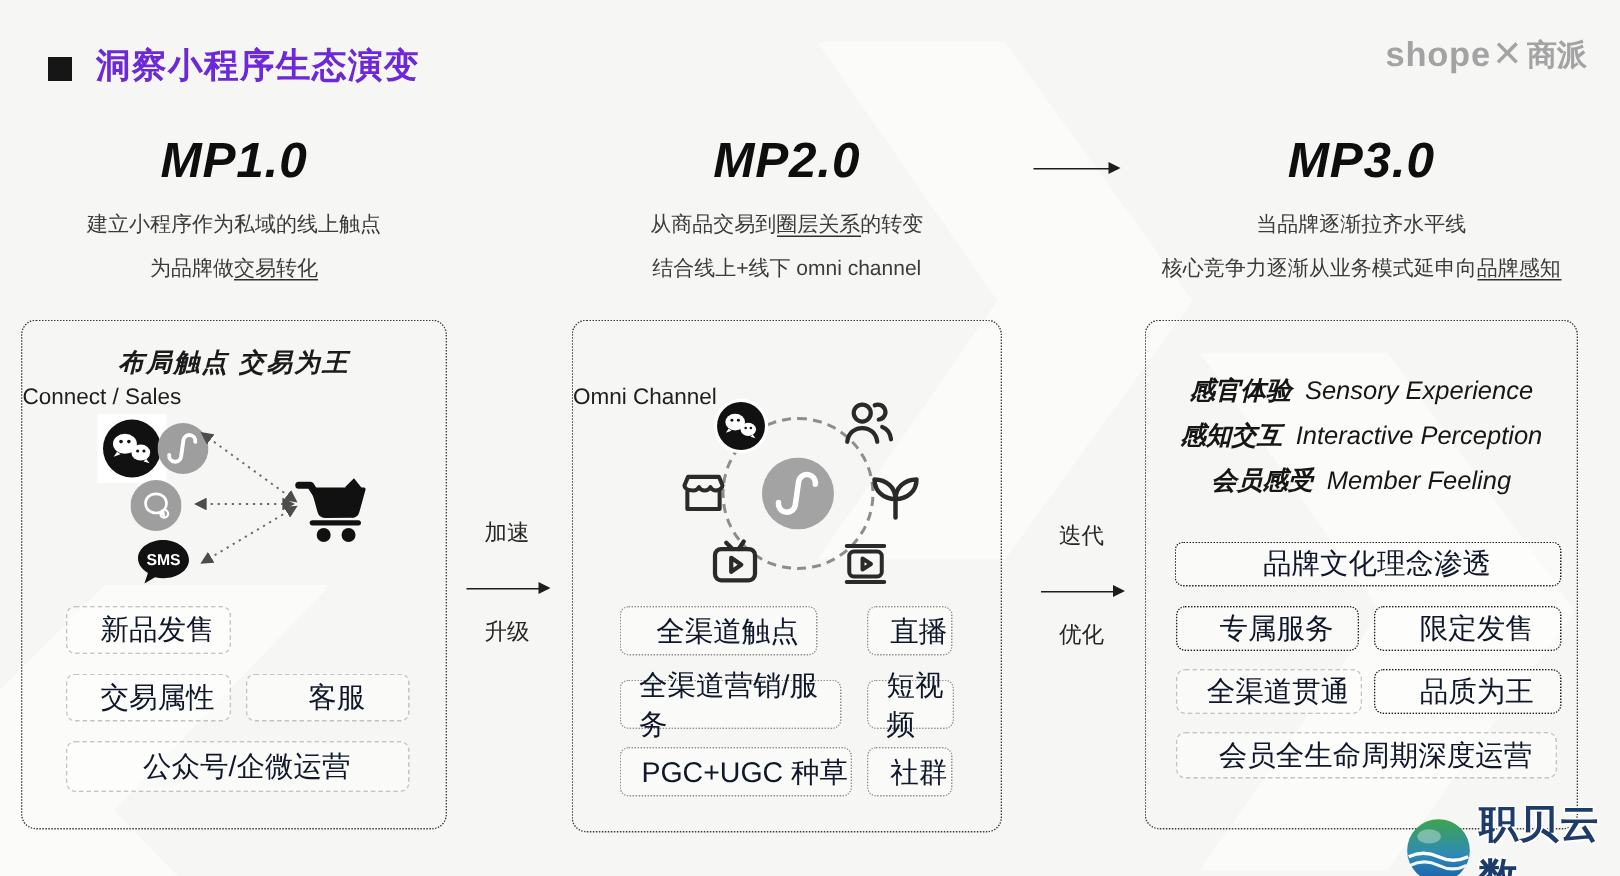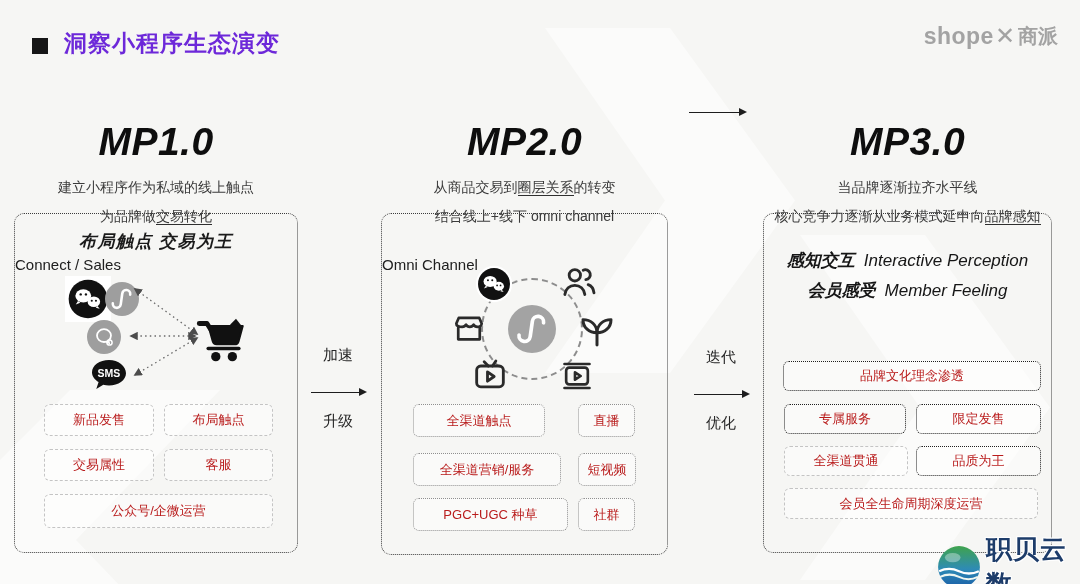--- a/index.html
+++ b/index.html
@@ -25,40 +25,40 @@
   .shopex { position:absolute; right:22px; top:22px; display:flex; align-items:center; color:#a3a3a3; }
   .shopex .latin { font-size:23px; font-weight:600; letter-spacing:0.5px; }
   .shopex .xg { font-size:24px; font-weight:700; margin:0 1px; }
   .shopex .cn { font-size:20px; font-weight:600; margin-left:2px; }
 
   
   .stage { position:absolute; top:88px; text-align:center; }
   #stage1 { left:14px; width:284px; }
   #stage2 { left:381px; width:287px; }
   #stage3 { left:763px; width:289px; }
-  .stage-title { font-size:39px; font-style:italic; font-weight:600; color:#0e0e0e; letter-spacing:0.5px;margin-top:32px; }
+  .stage-title { font-size:33px; font-style:italic; font-weight:600; color:#0e0e0e; letter-spacing:0.5px; }
   .stage-desc { margin-top:9px; font-size:14px; line-height:29px; color:#3b3b3b; }
   .u { border-bottom:1.4px solid #2f2f2f; }
 
   .harrow { position:absolute; height:0; border-top:1.6px solid #1d1d1d; }
   .harrow::after { content:""; position:absolute; right:-2px; top:-4.6px;
     border-left:8px solid #1d1d1d; border-top:4px solid transparent; border-bottom:4px solid transparent; }
   #title-arrow { left:689px; top:112px; width:56px; }
 
   
   .dbox { position:absolute; border:1.2px dotted #3c3c3c; border-radius:10px; }
   #box1 { left:14px;  top:213px; width:284px; height:340px; }
   #box2 { left:381px; top:213px; width:287px; height:342px; }
   #box3 { left:763px; top:213px; width:289px; height:340px; }
   .b-title { position:absolute; top:16px; width:100%; text-align:center;
              font-size:17px; font-style:italic; font-weight:700; letter-spacing:1.5px; color:#1b1b1b; }
   .b-sub   { position:absolute; top:42px; width:100%; font-size:15px; color:#202020; }
 
   .tag { position:absolute; display:flex; align-items:center; justify-content:center;
-         font-size:13px; color:#b91c1c; border-radius:6px; background:rgba(255,255,255,0.45); }
+         font-size:19px; color:#0f172a; border-radius:6px; background:rgba(255,255,255,0.45);padding-left:12px; }
   .tag-light  { border:1px dashed #c4c4c4; }
   .tag-med    { border:1px dotted #8f8f8f; }
   .tag-strong { border:1.5px dotted #1f1f1f; }
 
   .icon { position:absolute; line-height:0; }
   .wechat-bg { background:#fff; }
 
   
   .omni-circle { position:absolute; left:99px; top:64px; width:102px; height:102px;
                  border:2px dashed #8d8d8d; border-radius:50%; }
@@ -179,21 +179,20 @@
           <path d="M15 16.5h33l-4 14.5a4 4 0 0 1-3.9 3H22.9a4 4 0 0 1-3.9-3z" stroke="#111" stroke-width="2" stroke-linejoin="round"></path>
           <rect x="13" y="36.5" width="33" height="3.4" rx="1.7"></rect>
           <circle cx="22" cy="46" r="4.5"></circle>
             <circle cx="38" cy="46" r="4.5"></circle>
         </g>
         <path d="M6 14h7.5l5 8" stroke="#111" stroke-width="4.6" fill="none" stroke-linecap="round" stroke-linejoin="round"></path>
       </svg>
     </span>
 
     <div class="tag tag-light" style="left:29px;top:190px;width:110px;height:32px;">新品发售</div>
-    <div class="tag tag-light" style="left:149px;top:190px;width:109px;height:32px;">布局触点</div>
     <div class="tag tag-light" style="left:29px;top:235px;width:110px;height:32px;">交易属性</div>
     <div class="tag tag-light" style="left:149px;top:235px;width:109px;height:32px;">客服</div>
     <div class="tag tag-light" style="left:29px;top:280px;width:229px;height:34px;">公众号/企微运营</div>
   </div>
 
   <div class="dbox" id="box2">
     <div class="b-sub">Omni Channel</div>
 
     <div class="omni-circle"></div>
     <span class="icon" style="left:126px;top:91px;">
@@ -255,20 +254,21 @@
     <div class="tag tag-med" style="left:31px;top:190px;width:132px;height:33px;">全渠道触点</div>
     <div class="tag tag-med" style="left:196px;top:190px;width:57px;height:33px;">直播</div>
     <div class="tag tag-med" style="left:31px;top:239px;width:148px;height:33px;">全渠道营销/服务</div>
     <div class="tag tag-med" style="left:196px;top:239px;width:58px;height:33px;">短视频</div>
     <div class="tag tag-med" style="left:31px;top:284px;width:155px;height:33px;">PGC+UGC 种草</div>
     <div class="tag tag-med" style="left:196px;top:284px;width:57px;height:33px;">社群</div>
   </div>
 
   <div class="dbox" id="box3">
     <div class="b3-lines">
+      <div class="b3-line"><span class="cn">感官体验</span><span class="en">Sensory Experience</span></div>
       <div class="b3-line"><span class="cn">感知交互</span><span class="en">Interactive Perception</span></div>
       <div class="b3-line"><span class="cn">会员感受</span><span class="en">Member Feeling</span></div>
     </div>
     <div class="tag tag-strong" style="left:19px;top:147px;width:258px;height:30px;">品牌文化理念渗透</div>
     <div class="tag tag-strong" style="left:20px;top:190px;width:122px;height:30px;">专属服务</div>
     <div class="tag tag-strong" style="left:152px;top:190px;width:125px;height:30px;">限定发售</div>
     <div class="tag tag-light" style="left:20px;top:232px;width:124px;height:30px;">全渠道贯通</div>
     <div class="tag tag-strong" style="left:152px;top:232px;width:125px;height:30px;">品质为王</div>
     <div class="tag tag-light" style="left:20px;top:274px;width:254px;height:31px;">会员全生命周期深度运营</div>
   </div>

